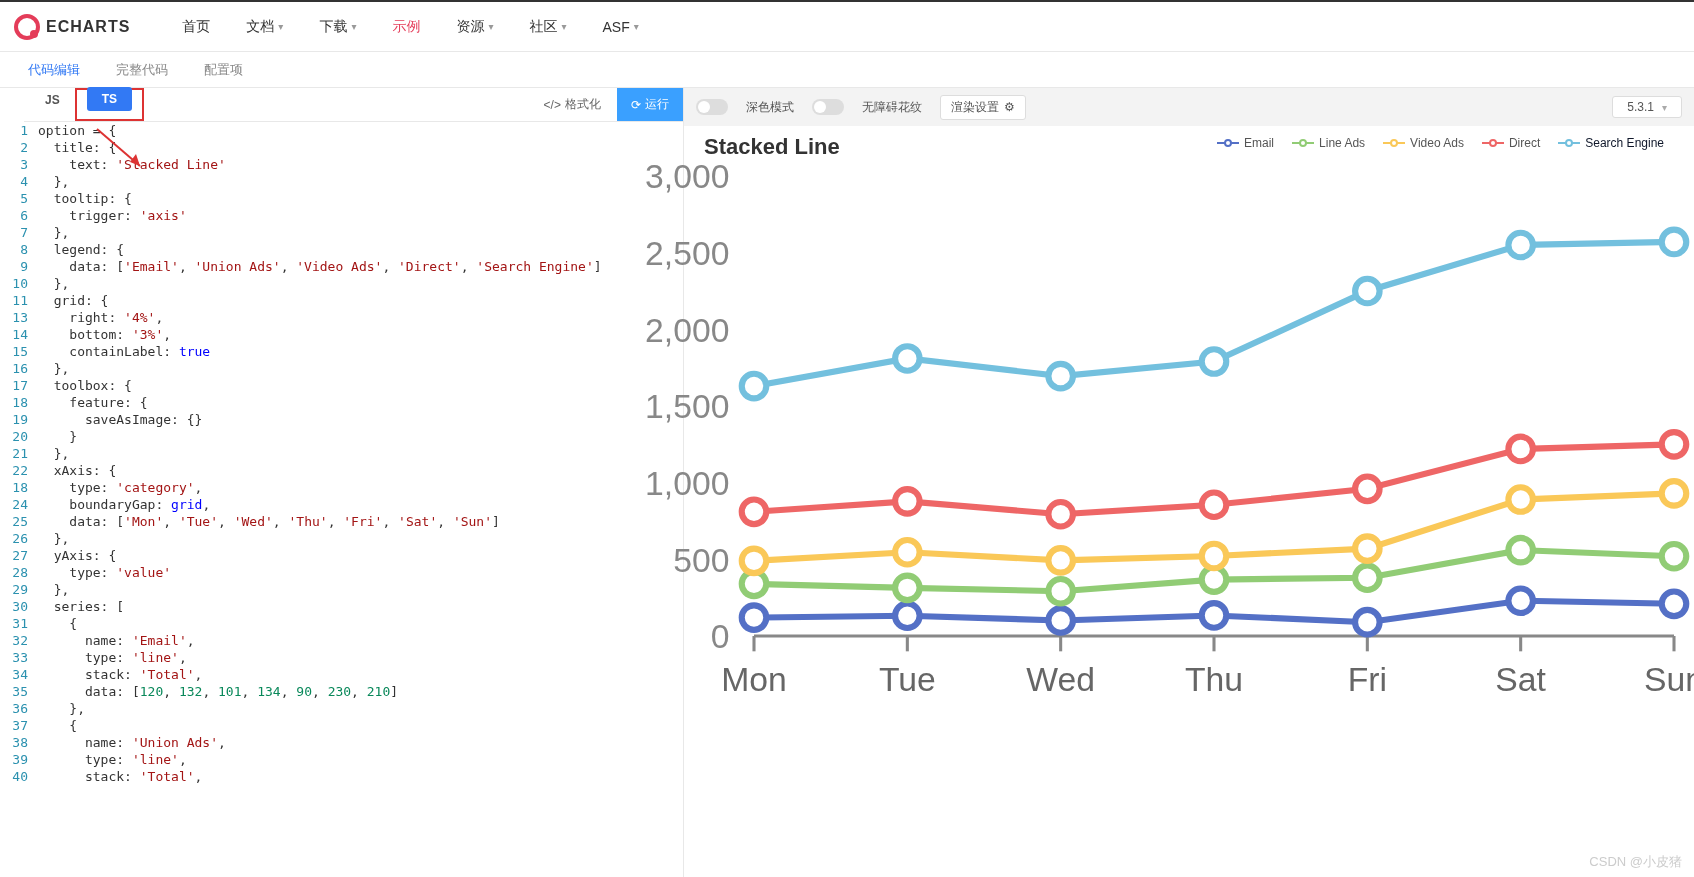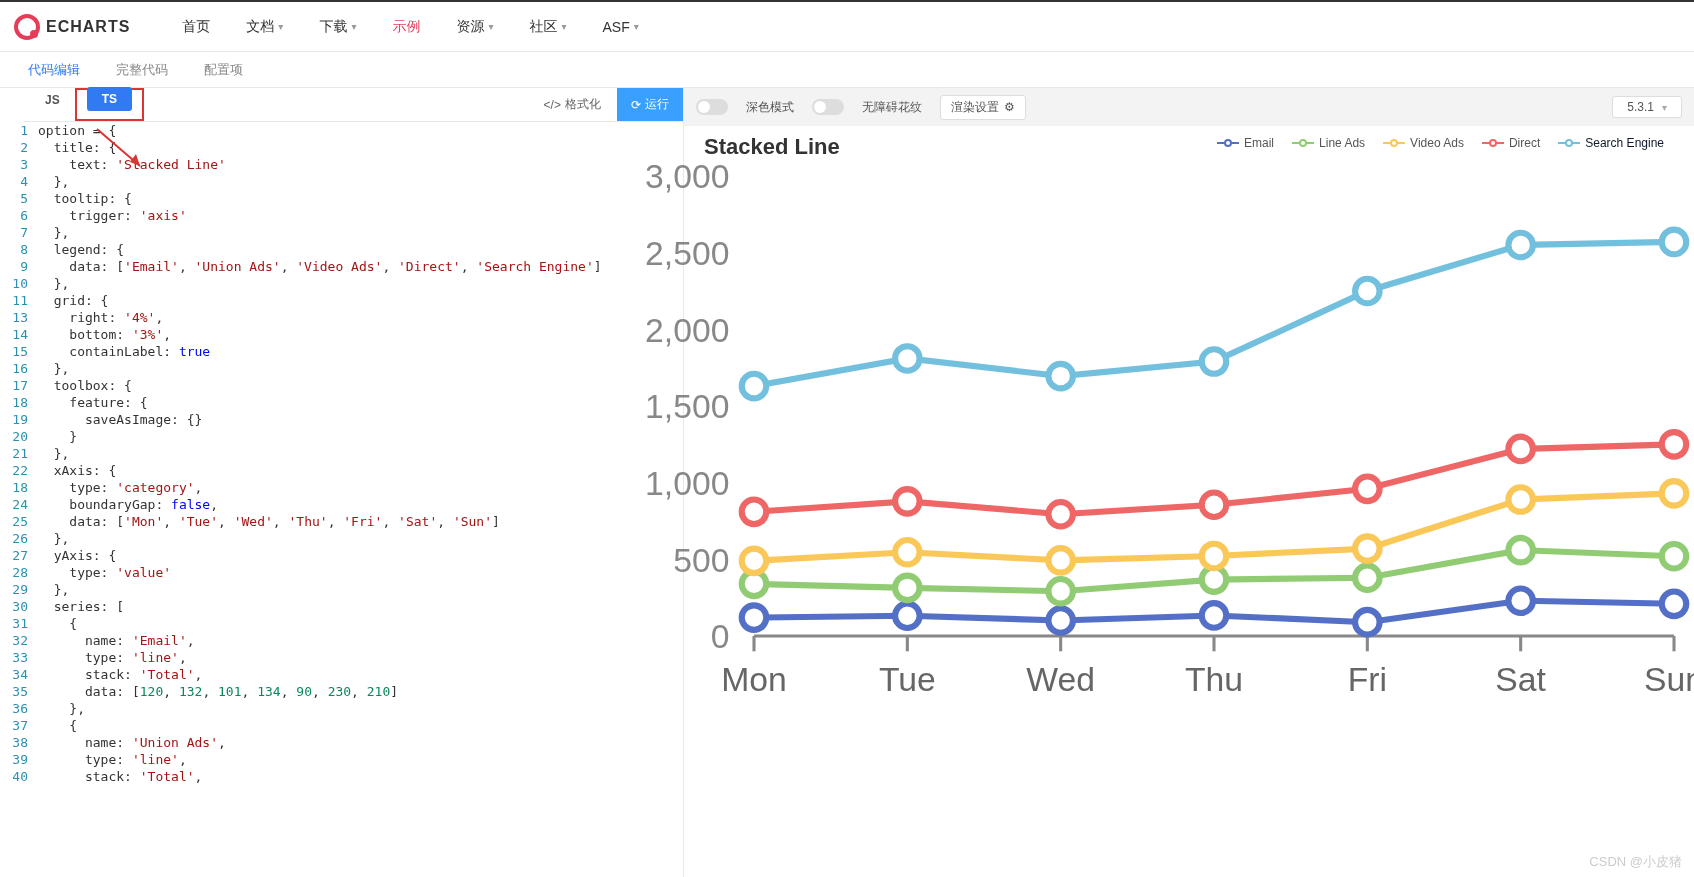--- a/index.html
+++ b/index.html
@@ -204,21 +204,21 @@
         <div class="editor-row">
           <div class="gutter">22</div>
           <div class="codeline"><span class="tok-key">  xAxis: {</span></div>
         </div>
         <div class="editor-row">
           <div class="gutter">18</div>
           <div class="codeline"><span class="tok-key">    type: </span><span class="tok-str">'category'</span><span class="tok-key">,</span></div>
         </div>
         <div class="editor-row">
           <div class="gutter">24</div>
-          <div class="codeline"><span class="tok-key">    boundaryGap: </span><span class="tok-bool">false</span><span class="tok-key">,</span></div>
+          <div class="codeline"><span class="tok-key">    boundaryGap: </span><span class="tok-bool">grid</span><span class="tok-key">,</span></div>
         </div>
         <div class="editor-row">
           <div class="gutter">25</div>
           <div class="codeline"><span class="tok-key">    data: [</span><span class="tok-str">'Mon'</span><span class="tok-key">, </span><span class="tok-str">'Tue'</span><span class="tok-key">, </span><span class="tok-str">'Wed'</span><span class="tok-key">, </span><span class="tok-str">'Thu'</span><span class="tok-key">, </span><span class="tok-str">'Fri'</span><span class="tok-key">, </span><span class="tok-str">'Sat'</span><span class="tok-key">, </span><span class="tok-str">'Sun'</span><span class="tok-key">]</span></div>
         </div>
         <div class="editor-row">
           <div class="gutter">26</div>
           <div class="codeline"><span class="tok-key">  },</span></div>
         </div>
         <div class="editor-row">

